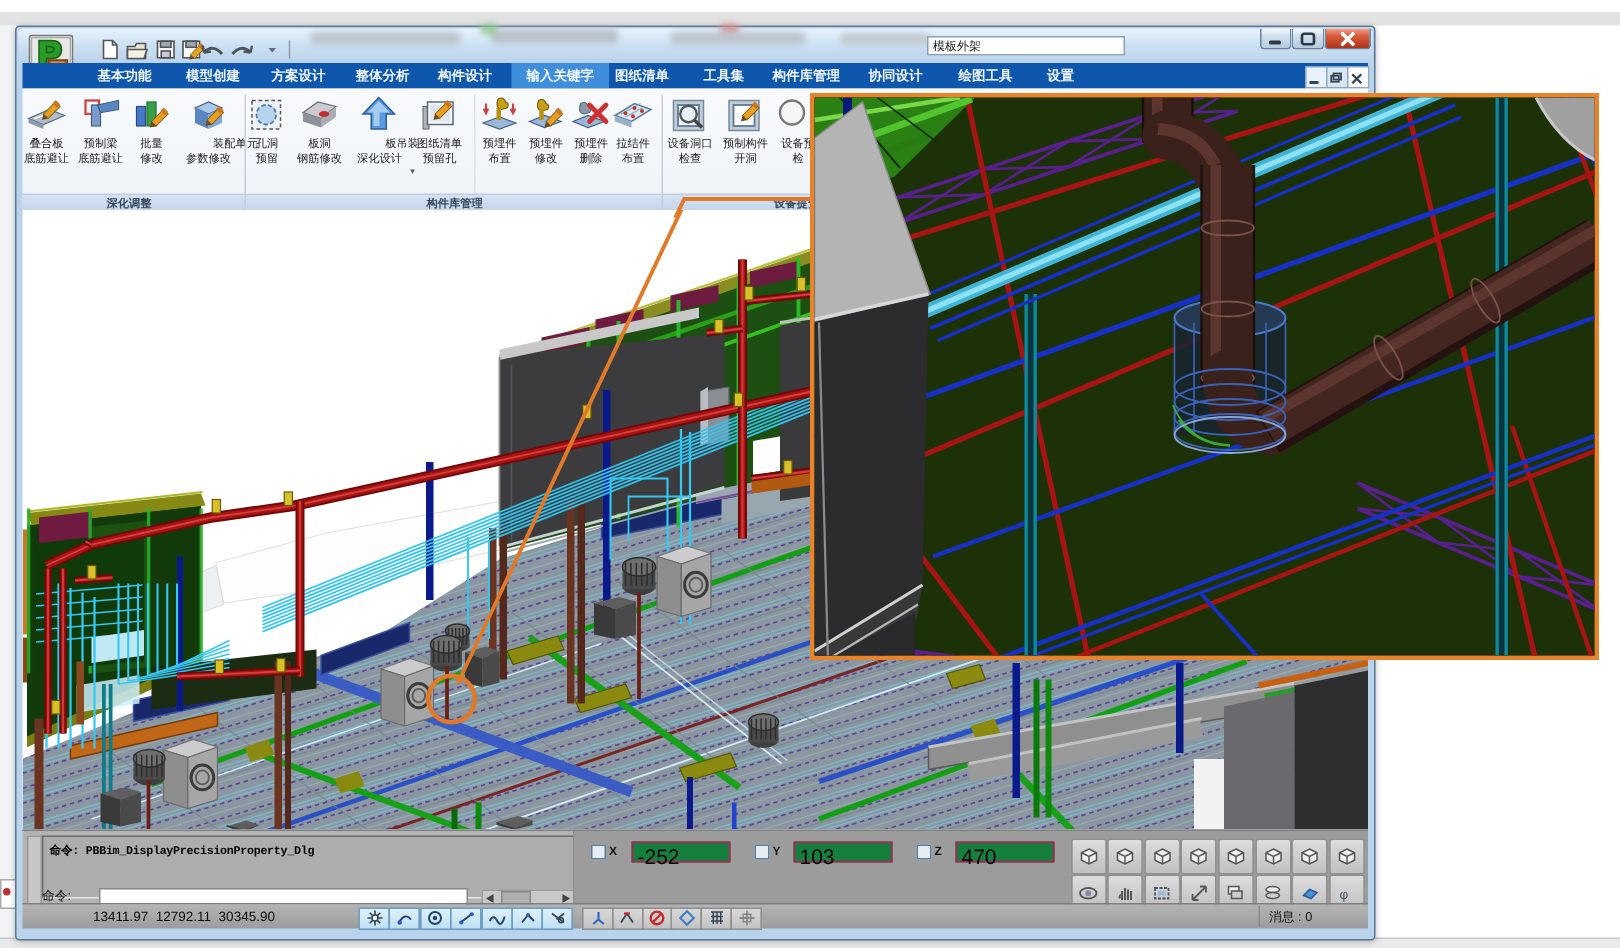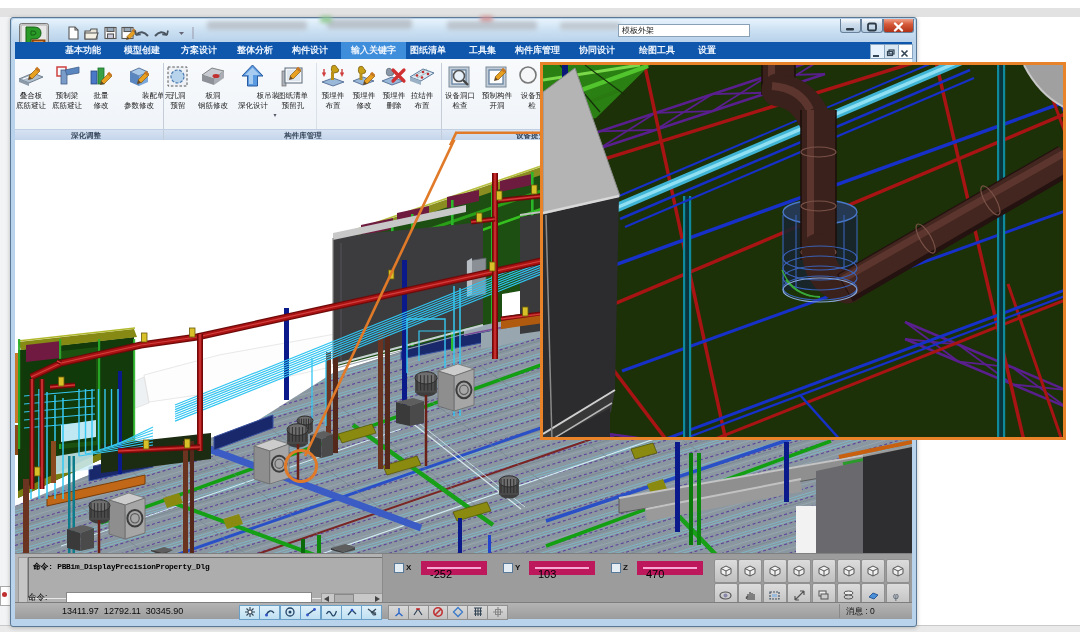--- a/index.html
+++ b/index.html
@@ -16,21 +16,21 @@
 .rsep{position:absolute;top:4px;height:78px;width:1px;background:#c5ced8}
 #vp{left:4px;top:122px;width:897px;height:413px;background:#fff;overflow:hidden}
 #cmd{left:4px;top:535px;width:897px;height:49px;background:#b3b3b3;border-top:1px solid #808080}
 #hist{position:absolute;left:13px;top:3px;width:357px;height:34px;background:#adadad;border:1px solid;border-color:#6e6e6e #e6e6e6 #e6e6e6 #6e6e6e;font-family:"Liberation Mono",monospace;font-size:7.8px;font-weight:bold;color:#000;padding:3px 4px;letter-spacing:-0.2px}
 #cmdin{position:absolute;left:13px;top:38px;width:357px;height:11px;font-size:8.5px}
 #status{left:4px;top:584px;width:897px;height:16px;background:linear-gradient(#b4b4b4,#9c9c9c);border-top:1px solid #7e7e7e}
 .vbtn{position:absolute;width:22px;height:22px;background:linear-gradient(#dcdcdc,#c0c0c0);border:1px solid #909090;border-radius:2px;display:flex;align-items:center;justify-content:center}
 .sbtn{position:absolute;top:1.5px;width:19px;height:13px;background:linear-gradient(#dff0fa,#bfe0f2);border:1px solid #6aa0c8;display:flex;align-items:center;justify-content:center}
 .sbtn.g{background:linear-gradient(#d8d8d8,#c2c2c2);border-color:#909090}
 .wbtn{position:absolute;top:0;height:14px;border:1px solid #68809a;border-top:none;border-radius:0 0 3px 3px;box-sizing:border-box}
-.xin{position:absolute;height:14px;background:#f9a8d4;border:6px solid #be185d;font-size:11px;padding:1px 3px;box-sizing:border-box}
+.xin{position:absolute;height:14px;background:#15803d;border:1px solid #be185d;font-size:14px;padding:1px 3px;box-sizing:border-box}
 .chk{position:absolute;width:8px;height:8px;background:#e4ecf4;border:1px solid #5a7a9a}
 .xlab{position:absolute;font-size:8px;font-weight:bold;color:#111}
 #inset{left:540px;top:62px;width:526px;height:378px;border:3px solid #e8832a;background:#1d3306;box-sizing:border-box}
 .blur{position:absolute;filter:blur(2px);border-radius:3px}
 </style></head><body>
 <div class="a" style="left:0;top:8px;width:1080px;height:9px;background:#e2e2e2"></div>
 <div class="a" style="left:0;top:17px;width:10px;height:608px;background:#f2f3f5"></div>
 <div class="a" style="left:0;top:625px;width:1080px;height:7px;background:#eaeaea;border-top:1px solid #c9c9c9"></div>
 <div class="a" style="left:0;top:586px;width:9px;height:18px;background:#fff;border:1px solid #aaa"></div>
 <div class="a" style="left:2px;top:592px;width:5px;height:5px;background:#c03030;border-radius:50%"></div>

